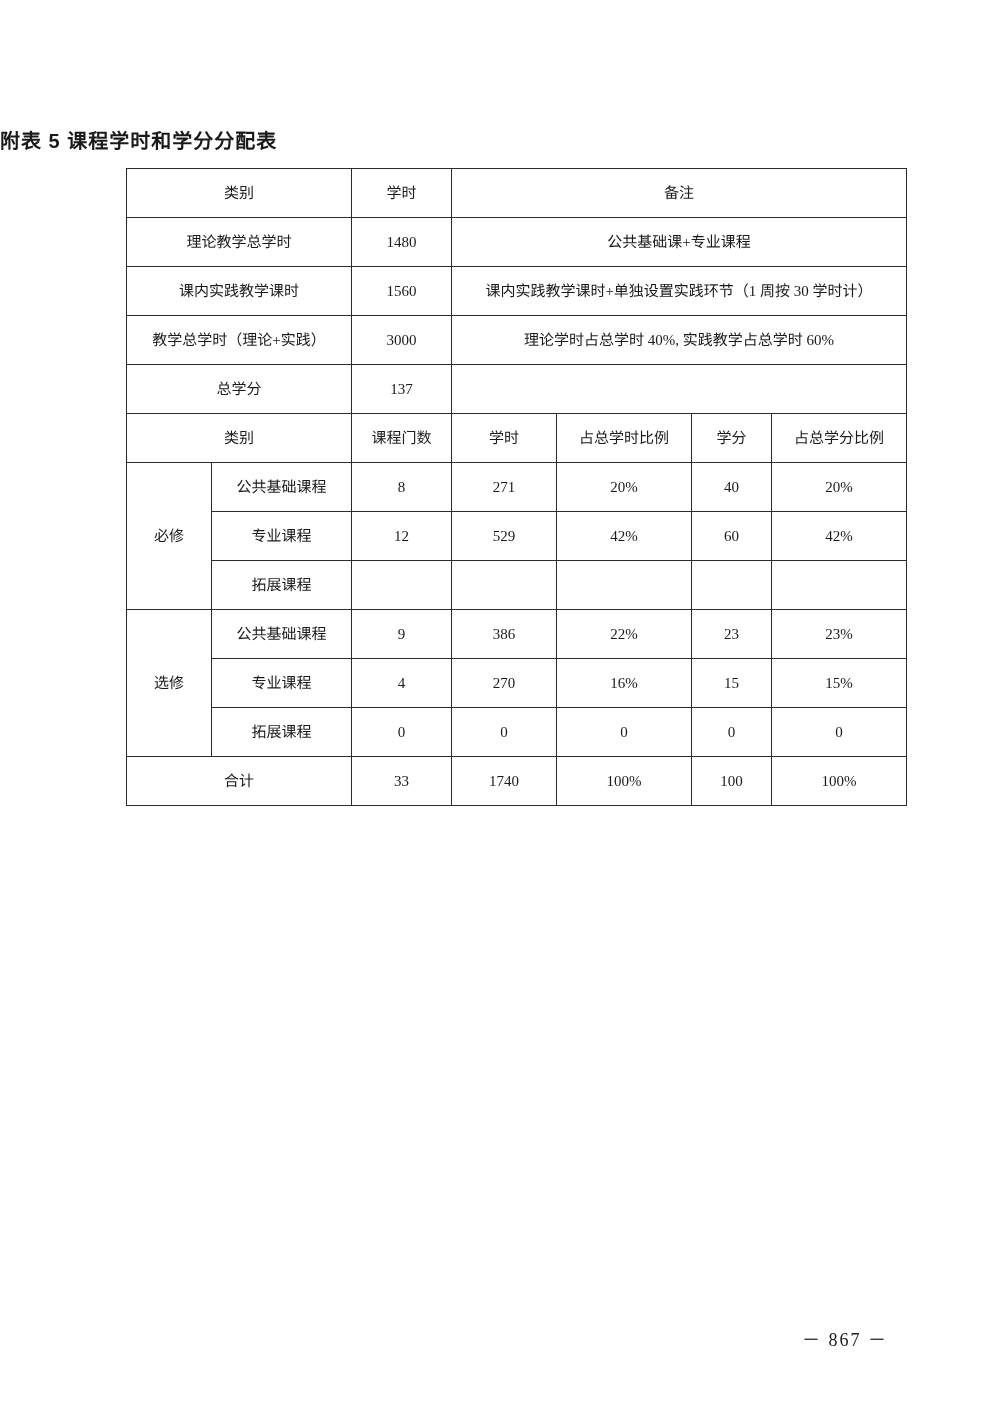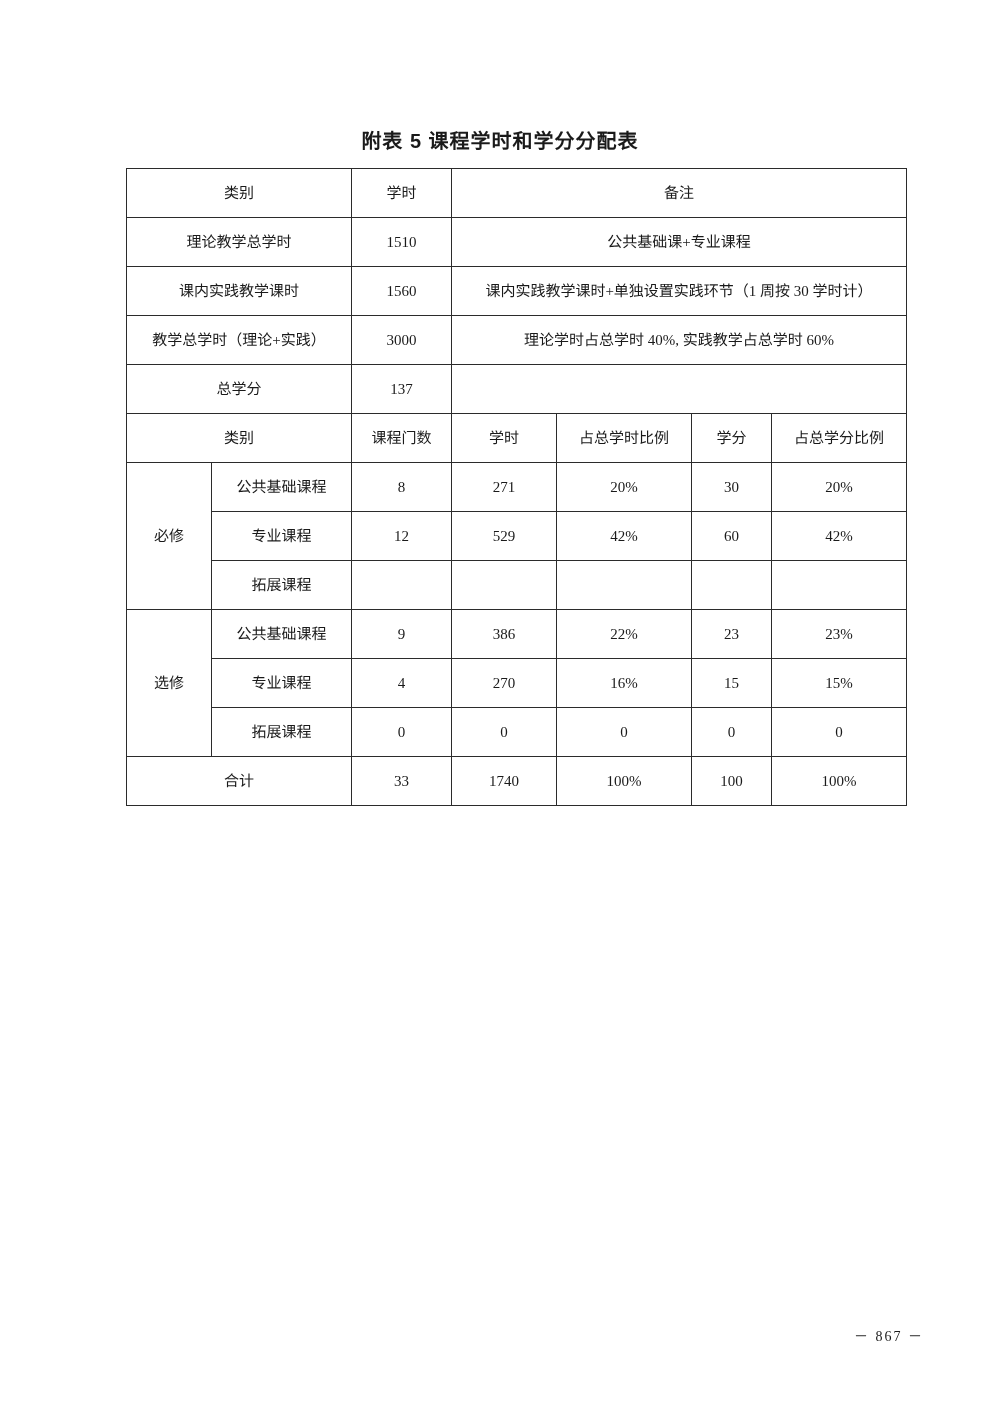--- a/index.html
+++ b/index.html
@@ -21,21 +21,20 @@
     top: 0;
     width: 1000px;
     height: 1414px;
     box-sizing: border-box;
   }
   .doc-title {
     position: absolute;
     left: 0;
     top: 125px;
     width: 1000px;
-    text-align: center;
     font-size: 20px;
     font-weight: bold;
     letter-spacing: 1px;
     font-family: "Liberation Sans", "DejaVu Sans", sans-serif;
   }
   table.main {
     position: absolute;
     left: 126px;
     top: 168px;
     width: 780px;
@@ -54,23 +53,23 @@
   }
   .note-cell {
     font-size: 15px;
   }
   .page-number {
     position: absolute;
     left: 0;
     top: 1325px;
     width: 1000px;
     text-align: right;
-    padding-right: 76px;
+    padding-right: 112px;
     box-sizing: border-box;
-    font-size: 14px;
+    font-size: 18px;
     letter-spacing: 2px;
     font-family: "Liberation Serif", "DejaVu Serif", serif;
   }
 </style>
 </head>
 <body>
 
 <div class="page">
 
   <div class="doc-title">附表 5  课程学时和学分分配表</div>
@@ -88,21 +87,21 @@
     <tbody>
 
       <tr>
         <td colspan="2">类别</td>
         <td colspan="1">学时</td>
         <td colspan="4">备注</td>
       </tr>
 
       <tr>
         <td colspan="2">理论教学总学时</td>
-        <td>1510</td>
+        <td>1480</td>
         <td colspan="4" class="note-cell">公共基础课+专业课程</td>
       </tr>
       <tr>
         <td colspan="2">课内实践教学课时</td>
         <td>1560</td>
         <td colspan="4" class="note-cell">课内实践教学课时+单独设置实践环节（1 周按 30 学时计）</td>
       </tr>
       <tr>
         <td colspan="2">教学总学时（理论+实践）</td>
         <td>3000</td>
@@ -122,21 +121,21 @@
         <td>学分</td>
         <td>占总学分比例</td>
       </tr>
 
       <tr>
         <td rowspan="3">必修</td>
         <td>公共基础课程</td>
         <td>8</td>
         <td>271</td>
         <td>20%</td>
-        <td>30</td>
+        <td>40</td>
         <td>20%</td>
       </tr>
       <tr>
         <td>专业课程</td>
         <td>12</td>
         <td>529</td>
         <td>42%</td>
         <td>60</td>
         <td>42%</td>
       </tr>

